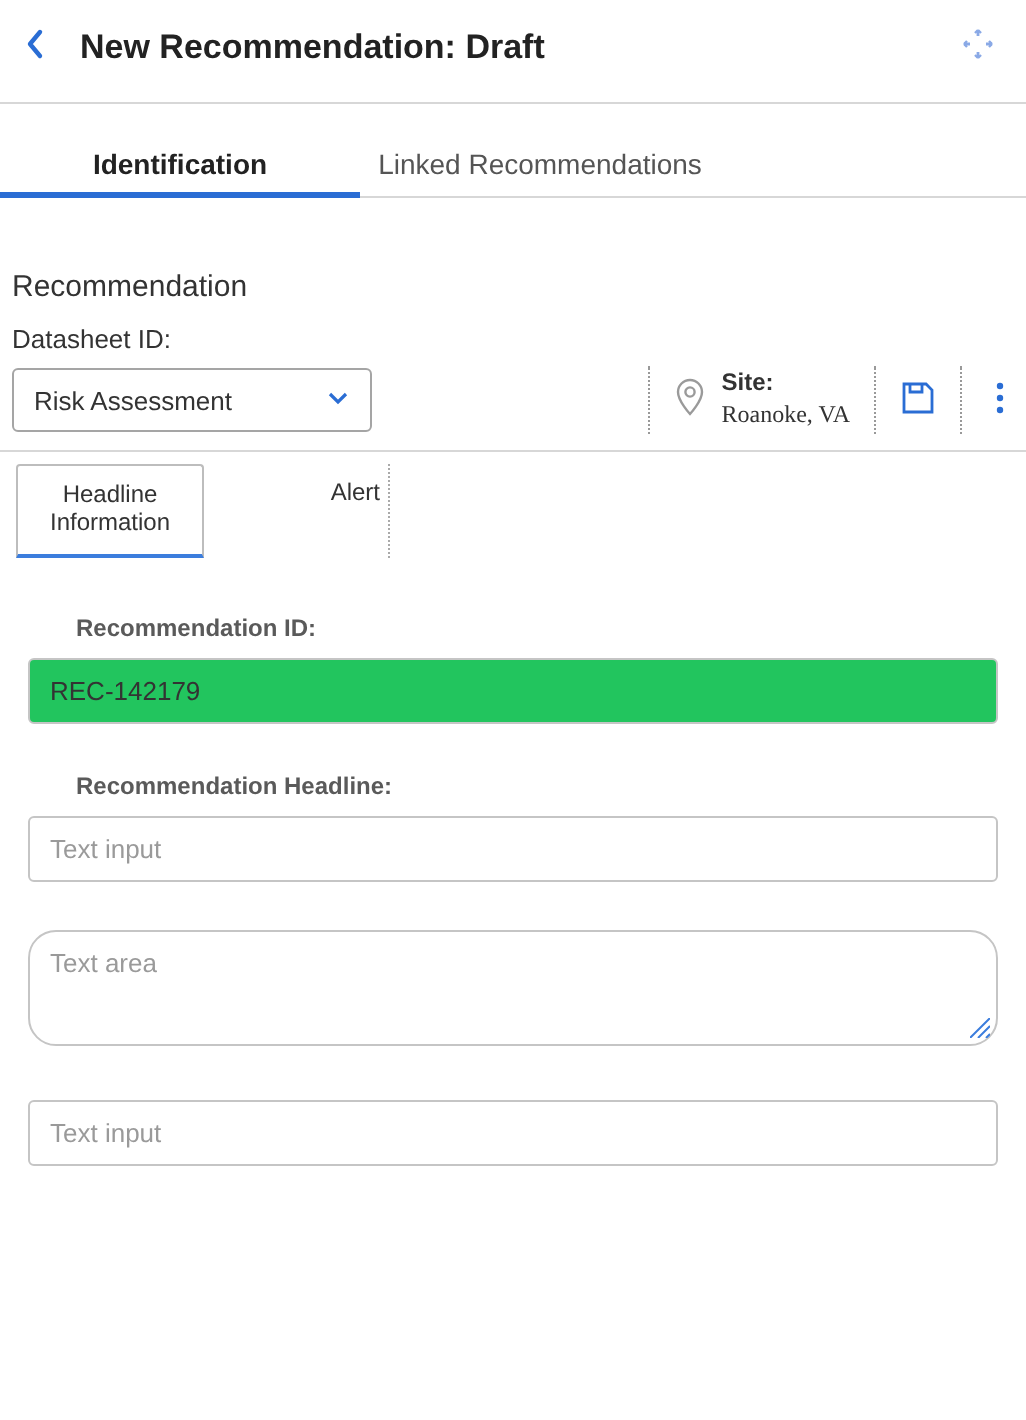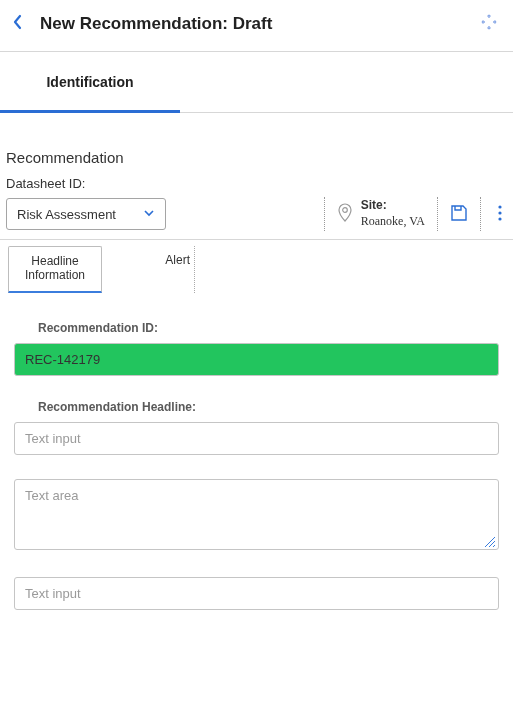--- a/index.html
+++ b/index.html
@@ -37,21 +37,21 @@
     border: none;
     border-top: 1px solid #d7d7d7;
     margin: 0;
   }
   .tabs-primary {
     display: flex;
     margin-top: 8px;
     border-bottom: 1px solid #d7d7d7;
   }
   .tab-primary {
-    padding: 14px 0 20px 0;
+    padding: 14px 0 6px 0;
     width: 180px;
     text-align: center;
     font-size: 14px;
     color: #555;
     cursor: pointer;
   }
   .tab-primary.active {
     font-weight: 700;
     color: #222;
     border-bottom: 3px solid #2a6dd4;
@@ -69,21 +69,21 @@
   }
   .toolbar-row {
     display: flex;
     align-items: center;
     padding: 0 6px;
     border-bottom: 1px solid #d7d7d7;
     padding-bottom: 8px;
   }
   .select-wrap {
     position: relative;
-    width: 160px;
+    width: 180px;
     border: 1px solid #a5a5a5;
     border-radius: 3px;
     height: 32px;
     display: flex;
     align-items: center;
     padding: 0 10px;
     cursor: pointer;
     background: #fff;
   }
   .select-text { font-size: 13px; color: #333; flex:1; }
@@ -147,23 +147,24 @@
     padding: 8px 10px;
     font-size: 13px;
     font-family: inherit;
     color: #333;
   }
   .text-input.readonly {
     background: #22c55e;
     color: #333;
   }
   .text-area {
-    height: 71px;
+    height: 58px;
     resize: none;
     position: relative;
+    border-radius: 14px;
   }
   .ta-wrap { position: relative; }
   .resize-handle {
     position: absolute;
     right: 4px;
     bottom: 4px;
     color: #3b7ddd;
     pointer-events: none;
     font-size: 11px;
   }
@@ -184,20 +185,21 @@
       <path d="M8 1 L8 4 M8 12 L8 15 M1 8 L4 8 M12 8 L15 8" stroke="#8aa9e6" stroke-width="1.4"></path>
       <path d="M8 1 l-1.5 1.5 M8 1 l1.5 1.5 M8 15 l-1.5 -1.5 M8 15 l1.5 -1.5 M1 8 l1.5 -1.5 M1 8 l1.5 1.5 M15 8 l-1.5 -1.5 M15 8 l-1.5 1.5" stroke="#8aa9e6" stroke-width="1.2" fill="none"></path>
     </svg>
   </span>
 </div>
 
 <hr class="hr1">
 
 <div class="tabs-primary">
   <div class="tab-primary active">Identification</div>
+  <div class="tab-primary">Linked Recommendations</div>
 </div>
 
 <div class="section-header">Recommendation</div>
 
 <div class="ds-label">Datasheet ID:</div>
 
 <div class="toolbar-row">
   <div class="select-wrap">
     <span class="select-text">Risk Assessment</span>
     <span class="chev">

